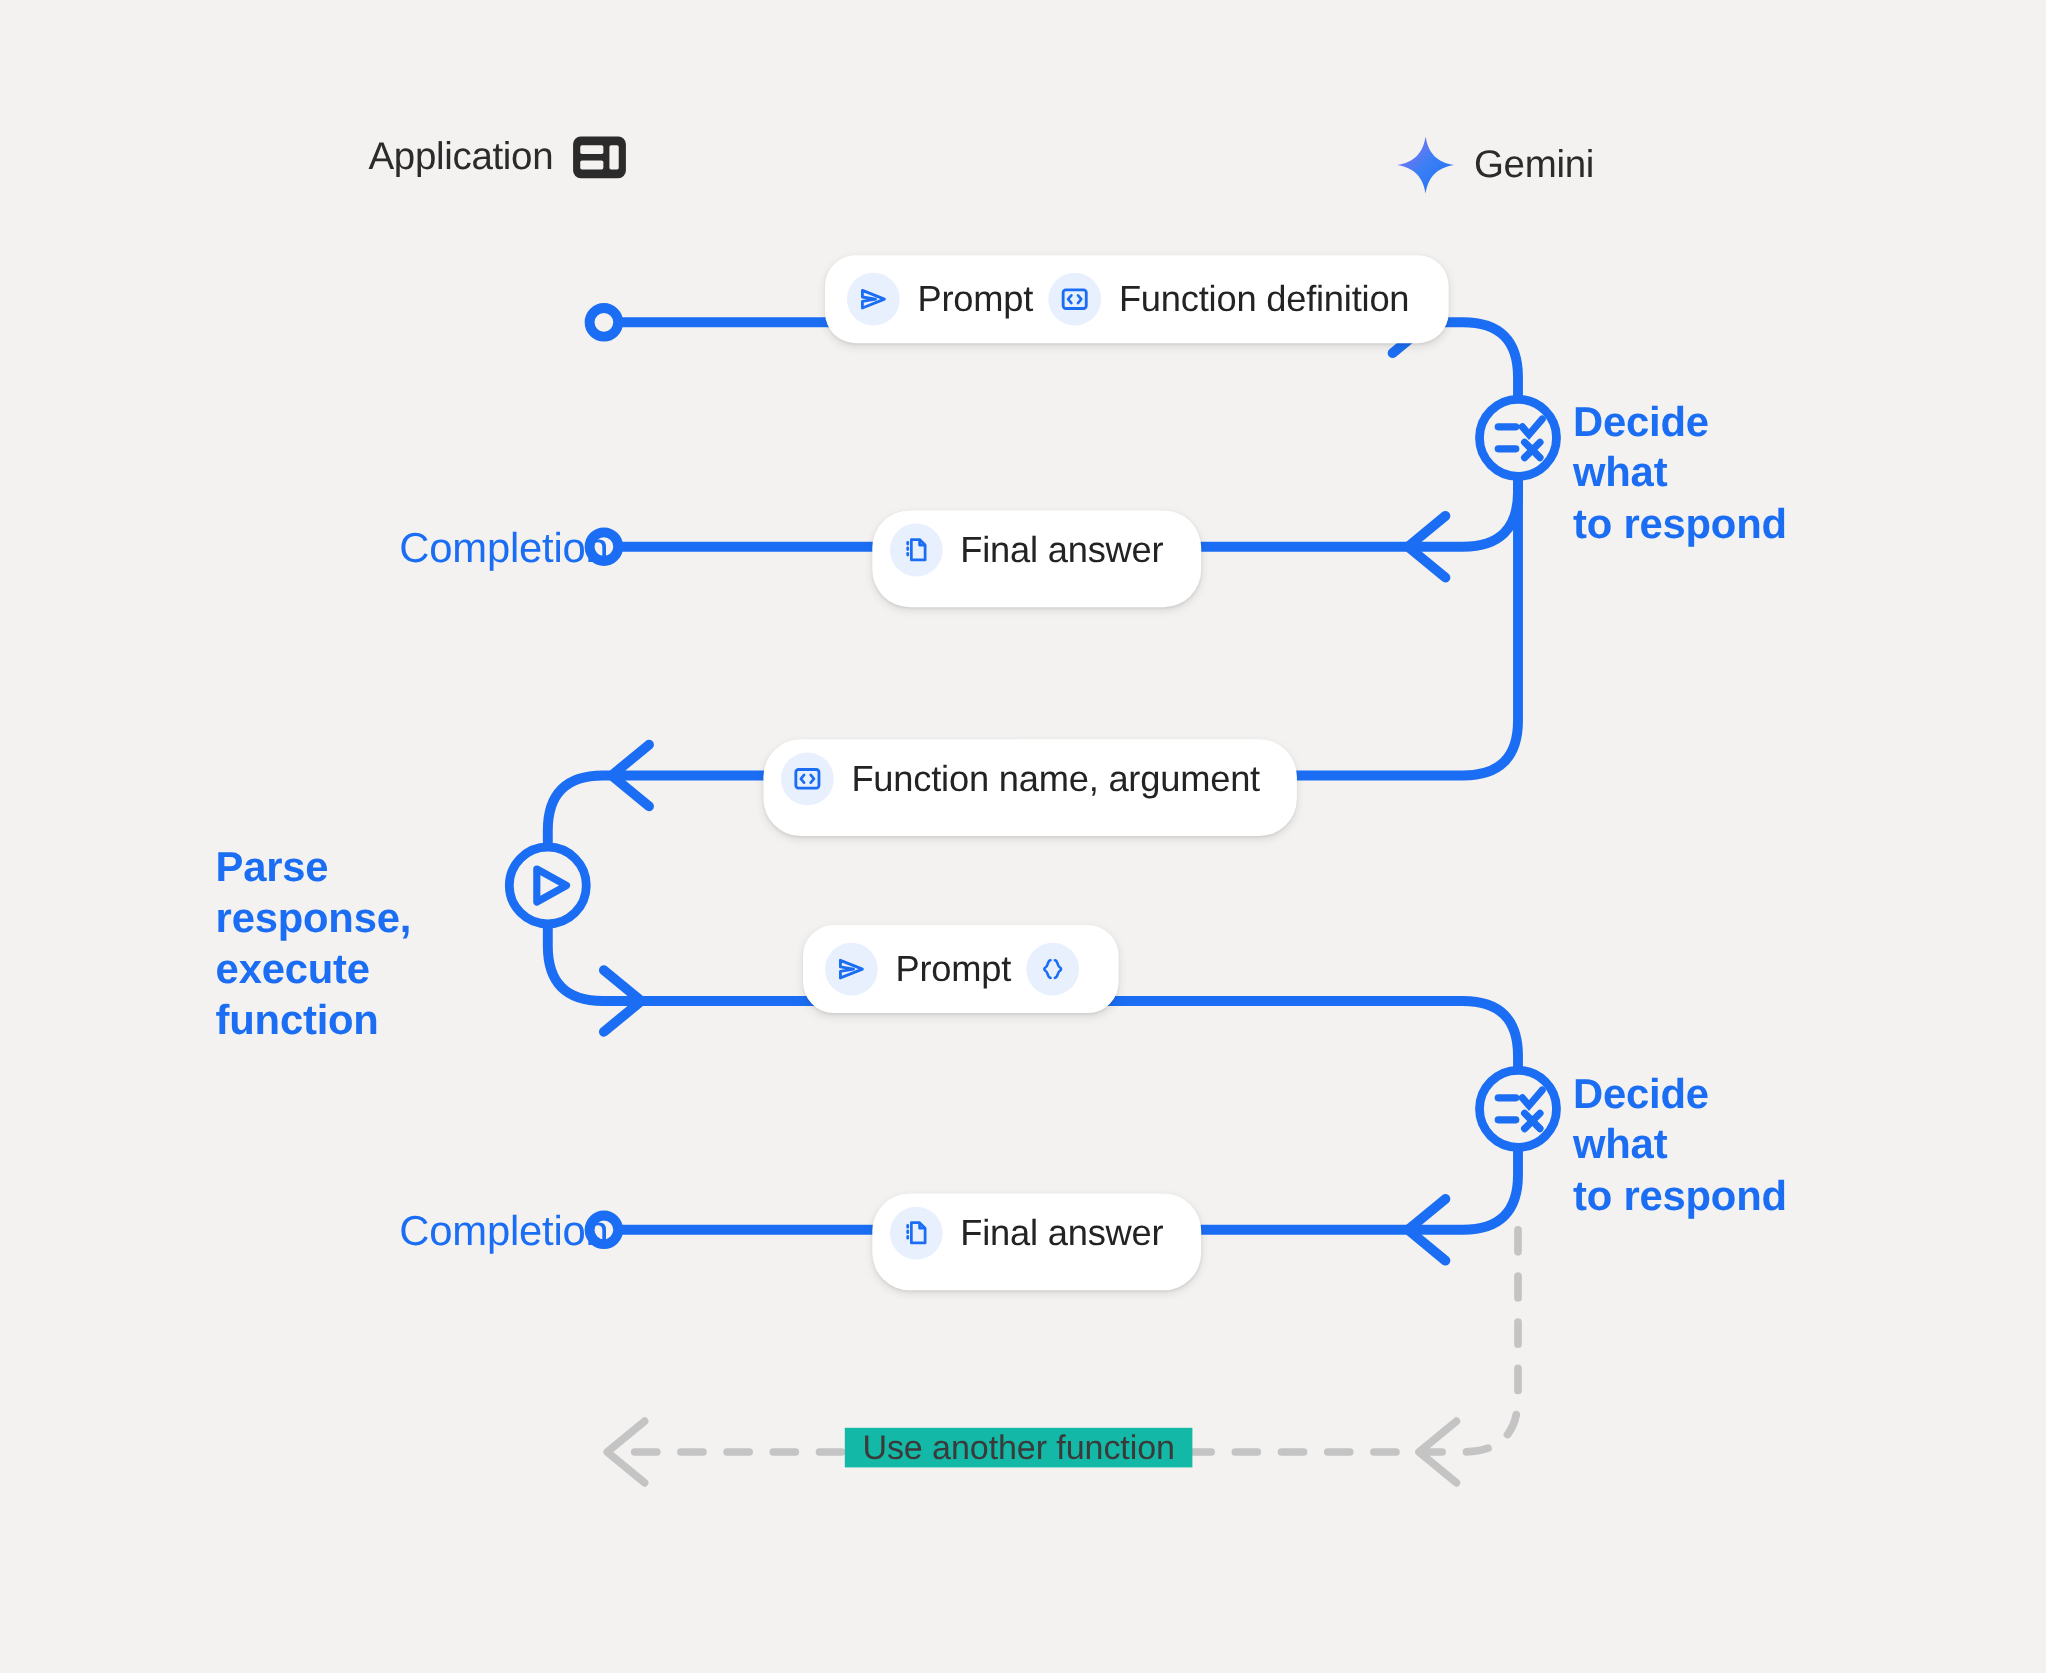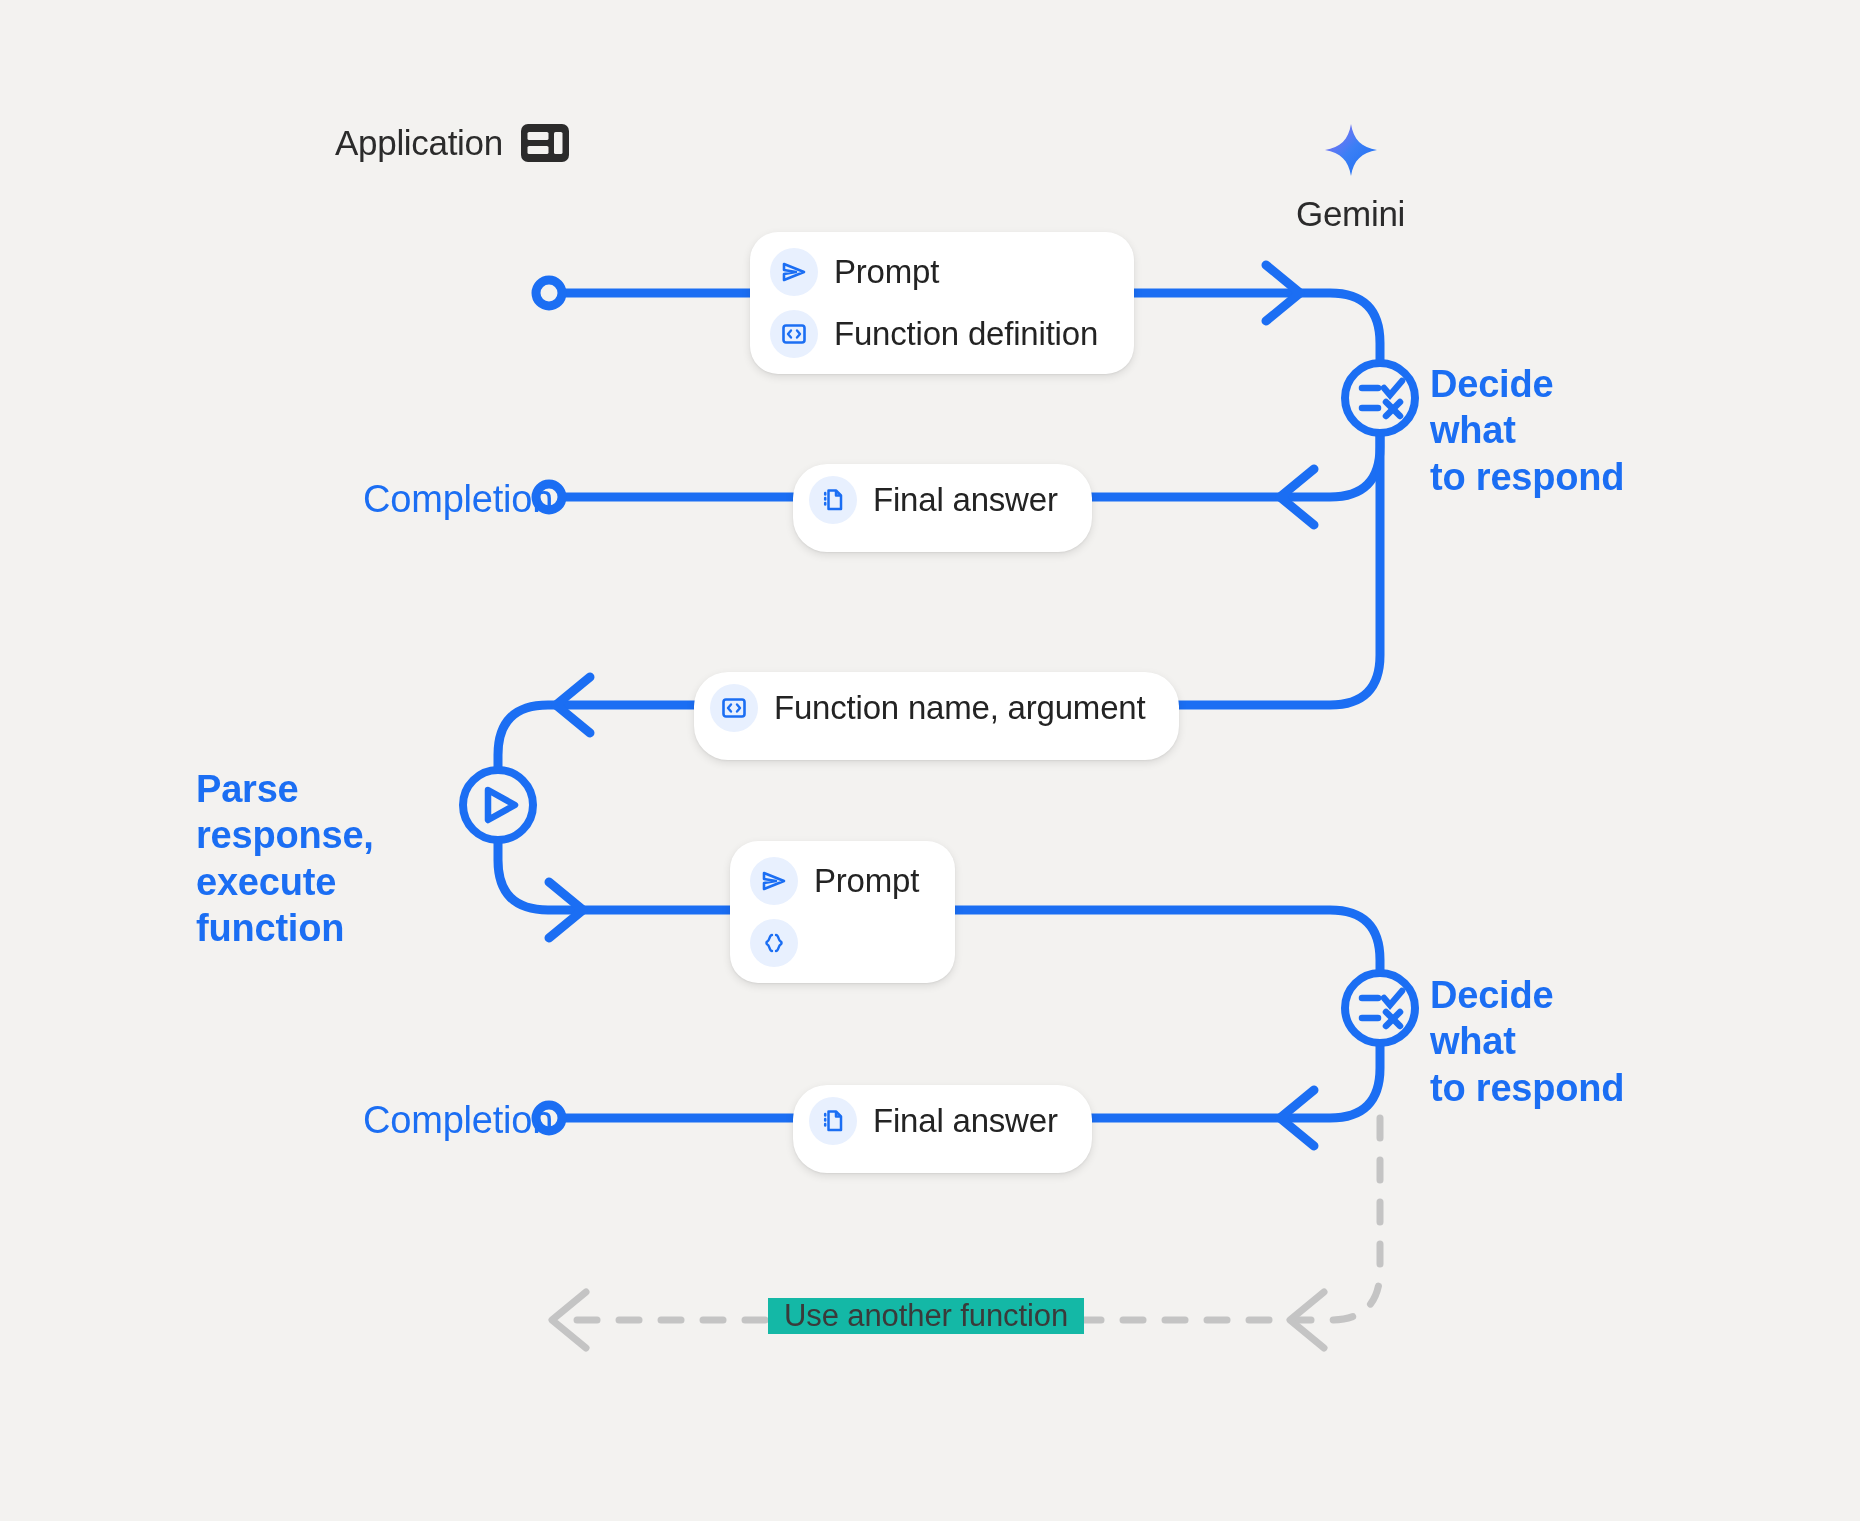--- a/index.html
+++ b/index.html
@@ -31,35 +31,35 @@
     position: absolute;
     display: flex;
     align-items: center;
     gap: 16px;
     font-size: 35px;
     color: #2b2b2b;
     letter-spacing: -0.3px;
     white-space: nowrap;
   }
   #hdr-app { left: 335px; top: 122px; }
-  #hdr-gem { left: 1296px; top: 122px; flex-direction: column; }
+  #hdr-gem { left: 1268px; top: 122px; }
 
   .app-icon { width: 52px; height: 42px; display: block; }
   .gem-icon { width: 56px; height: 56px; display: block; }
 
   
   .bubble {
     position: absolute;
     background: #ffffff;
     border-radius: 28px;
     box-shadow: 0 3px 9px rgba(0,0,0,0.10), 0 1px 2px rgba(0,0,0,0.06);
     padding: 16px 36px 16px 20px;
     box-sizing: border-box;
     display: flex;
-    flex-direction: column;
+    flex-direction: row;
     gap: 14px;
     z-index: 5;
   }
   .bubble.single { padding: 12px 34px 28px 16px; border-radius: 34px; }
   .brow {
     display: flex;
     align-items: center;
     gap: 16px;
     white-space: nowrap;
   }

